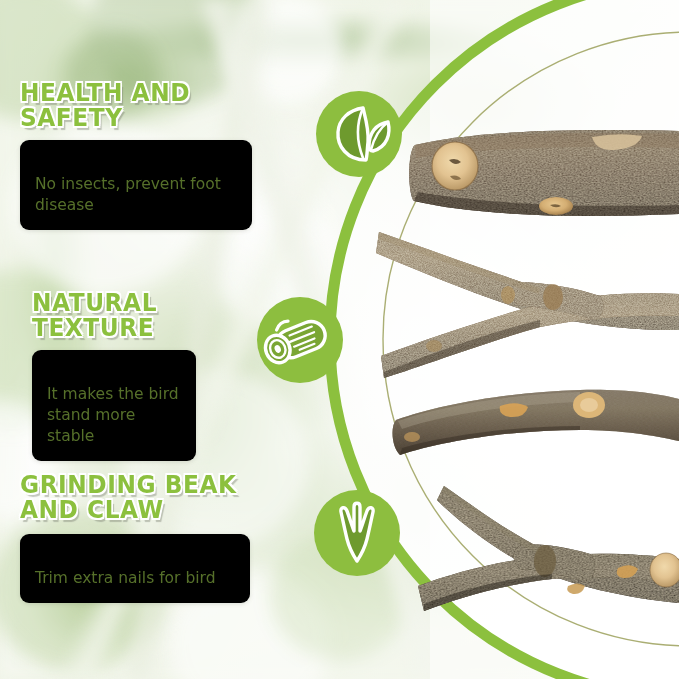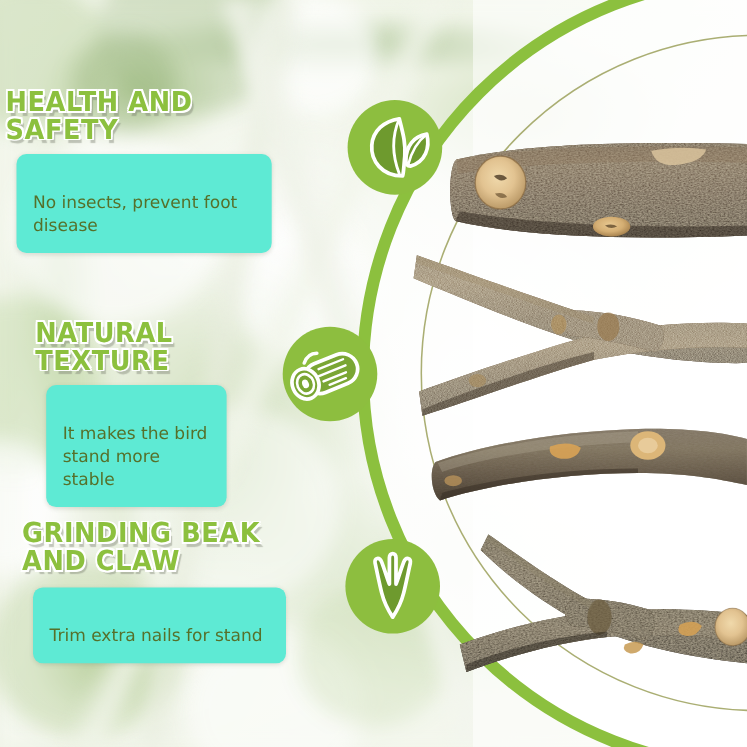--- a/index.html
+++ b/index.html
@@ -65,30 +65,29 @@
     text-shadow:
       -1.6px -1.6px 0 #ffffff,  1.6px -1.6px 0 #ffffff,
       -1.6px  1.6px 0 #ffffff,  1.6px  1.6px 0 #ffffff,
       -1.6px 0 0 #ffffff, 1.6px 0 0 #ffffff,
        0 -1.6px 0 #ffffff, 0 1.6px 0 #ffffff,
        3px 4px 1px rgba(120,124,110,.42);
     transform:scaleX(.93);
     transform-origin:left center;
   }
   .f-card {
-    background:#5eead4;
+    background:#000000;
     border-radius:9px;
     box-shadow:0 1px 4px rgba(90,95,80,.18);
     padding:13px 15px 14px 15px;
     color:#56702A;
     font-size:15.5px;
     line-height:21px;
     font-family:"DejaVu Sans", sans-serif;
     white-space:pre-line;
-    margin-left:10px;
   }
 
   
   .badge { position:absolute; }
 </style>
 </head>
 <body>
 
 <div id="stage">
 
@@ -259,41 +258,41 @@
       <ellipse cx="545" cy="561" rx="11" ry="16" fill="#6e5f42" opacity=".75"></ellipse>
       <ellipse cx="666" cy="570" rx="16" ry="17" fill="url(#cut1)"></ellipse>
       <ellipse cx="666" cy="570" rx="16" ry="17" fill="none" stroke="#8b6d44" stroke-width="1" opacity=".6"></ellipse>
       <path d="M618,568 q12,-6 20,1 q-4,10 -15,9 q-9,-2 -5,-10 Z" fill="#d3a054" opacity=".9"></path>
       <path d="M568,586 q10,-5 17,0 q-3,9 -12,8 q-8,-2 -5,-8 Z" fill="#c79a52" opacity=".85"></path>
       <path d="M444,486 C470,504 505,530 540,548 L537,553 C502,536 468,508 441,491 Z" fill="#8a7f64" opacity=".32"></path>
       <path d="M424,604 C460,590 506,578 552,574 L552,579 C506,584 460,597 424,611 Z" fill="#1d1812" opacity=".45"></path>
     </g>
   </svg>
 
-  <div class="feature" style="left:5px;top:80px;width:260px;">
+  <div class="feature" style="left:20px;top:80px;width:260px;">
     <div class="f-head">HEALTH AND SAFETY</div>
     <div class="f-card" style="margin-top:10px;width:232px;">
       <span>No insects, prevent foot
 disease</span>
     </div>
   </div>
 
   <div class="feature" style="left:32px;top:290px;width:260px;">
     <div class="f-head">NATURAL TEXTURE</div>
     <div class="f-card" style="margin-top:10px;width:164px;">
       <span>It makes the bird
 stand more stable</span>
     </div>
   </div>
 
   <div class="feature" style="left:20px;top:472px;width:280px;">
     <div class="f-head">GRINDING BEAK
 AND CLAW</div>
     <div class="f-card" style="margin-top:12px;width:230px;">
-      <span>Trim extra nails for stand</span>
+      <span>Trim extra nails for bird</span>
     </div>
   </div>
 
   <svg class="badge" style="left:311px;top:86px;" width="96" height="96" viewBox="0 0 96 96">
     <circle cx="48" cy="48" r="43" fill="#8DBE3F"></circle>
     <g>
       <path d="M55,74 C36,74 26,60 27,46 C28,33 38,24 52,22 C55,34 58,44 57,56 C56,66 56,71 55,74 Z" fill="#6E9A2E" stroke="#ffffff" stroke-width="3.4" stroke-linejoin="round"></path>
       <path d="M52,22 C46,36 45,54 52,72" fill="none" stroke="#ffffff" stroke-width="2.6" stroke-linecap="round"></path>
       <path d="M58,60 C58,47 65,38 77,36 C80,48 76,61 62,65 C59,65 58,63 58,60 Z" fill="#6E9A2E" stroke="#ffffff" stroke-width="3.4" stroke-linejoin="round"></path>
       <path d="M77,36 C69,42 63,52 60,64" fill="none" stroke="#ffffff" stroke-width="2.4" stroke-linecap="round"></path>

